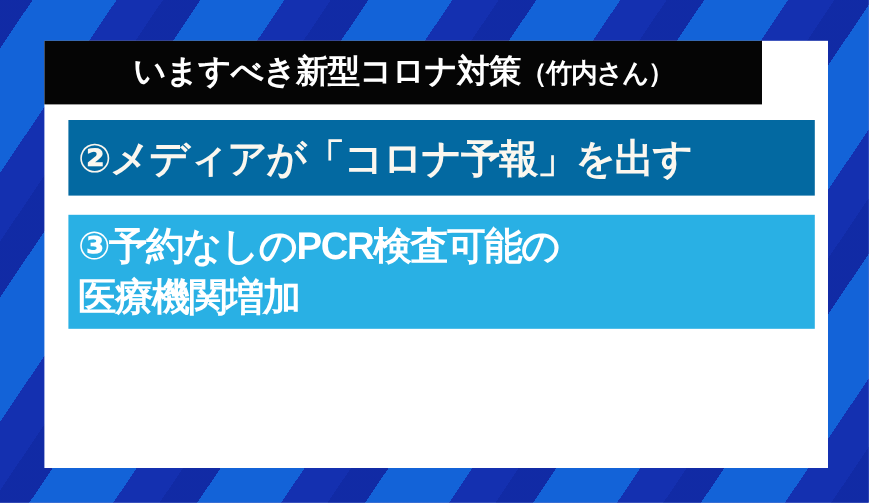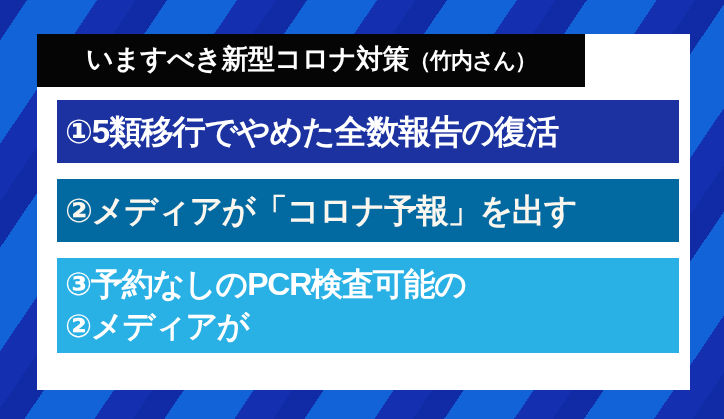--- a/index.html
+++ b/index.html
@@ -50,21 +50,21 @@
     height: 356px;
     background: #ffffff;
     box-sizing: border-box;
   }
 
   
   .title-bar {
     position: absolute;
     left: 0;
     top: 0;
-    width: 548px;
+    width: 598px;
     height: 53px;
     background: #050505;
     display: flex;
     align-items: center;
     justify-content: center;
   }
   .title-text {
     color: #ffffff;
     font-size: 27px;
     font-weight: bold;
@@ -122,28 +122,25 @@
   </div>
 
   <div class="card">
 
     <div class="title-bar">
       <div class="title-text"><span>いますべき新型コロナ対策</span><span class="title-sub">（竹内さん）</span></div>
     </div>
 
     <div class="rows">
 
-      <div class="row row-1">
-        <span class="row-text">①5類移行でやめた全数報告の復活</span>
-      </div>
 
       <div class="row row-2">
         <span class="row-text">②メディアが「コロナ予報」を出す</span>
       </div>
 
       <div class="row row-3">
         <span class="row-text">③予約なしのPCR検査可能の
-②メディアが</span>
+医療機関増加</span>
       </div>
 
     </div>
   </div>
 </div>
 
 </body></html>

